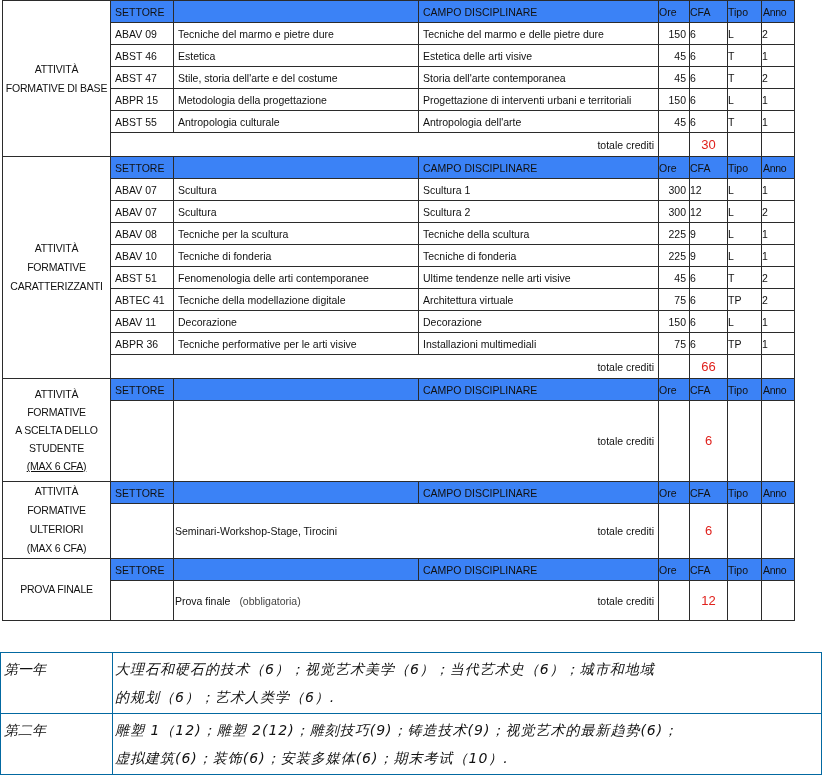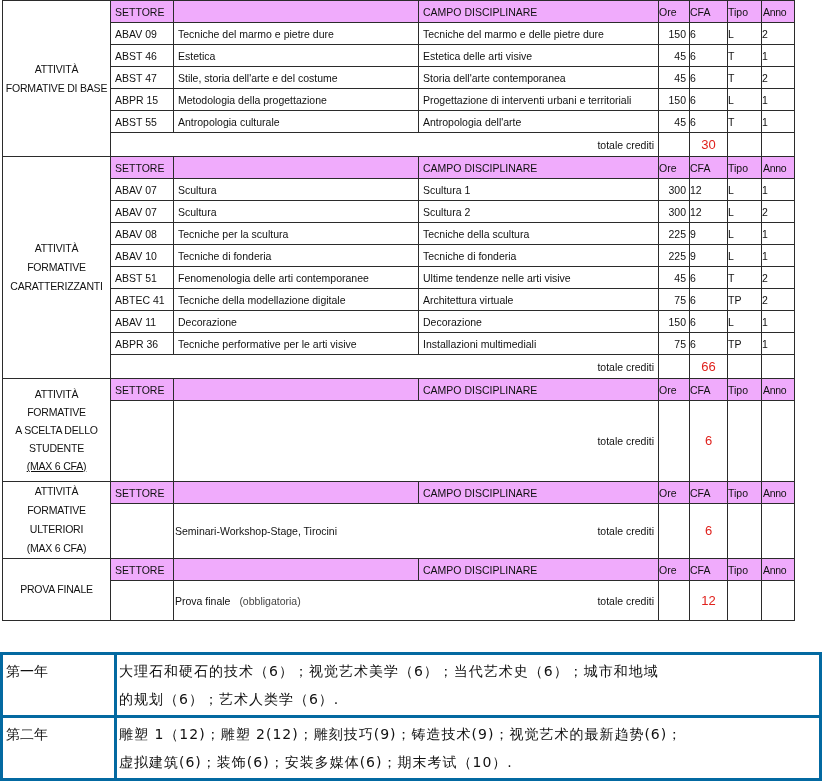--- a/index.html
+++ b/index.html
@@ -4,31 +4,31 @@
 <style>
   html, body { margin:0; padding:0; background:#ffffff; }
   body { width:827px; height:784px; position:relative; overflow:hidden;
          font-family:"Liberation Sans", sans-serif; color:#111; }
   .sheet { position:absolute; left:2px; top:0; width:792px; }
   table.main { border-collapse:collapse; table-layout:fixed; width:792px;
                font-family:"Liberation Sans", sans-serif; font-size:10.5px; }
   table.main td { border:1px solid #2b2b2b; padding:0 4px; height:21px; line-height:14px;
                   white-space:nowrap; overflow:hidden; vertical-align:middle; }
   table.main td.cat { text-align:center; white-space:normal; font-size:10.5px; line-height:19px; padding:0 2px; letter-spacing:-0.2px; }
-  table.main tr.hdr td.h { background:#f0abfc; font-size:10.5px; }
+  table.main tr.hdr td.h { background:#3b82f6; font-size:10.5px; }
   table.main td.num { text-align:right; padding-right:3px; }
   table.main td.ctr { text-align:left; padding:0; }
   table.main td.tot-label { text-align:right; border-left:none; border-bottom:1px solid #2b2b2b; }
   table.main td.noborder-r { border-right:none; }
   table.main td.red { color:#e0211c; font-size:13px; text-align:center; padding:0;margin-top:8px; }
   table.main td.anno-h { padding:0 1px; letter-spacing:-0.3px; }
   .sep-top td { border-top:2px solid #2b2b2b; }
   table.cn { position:absolute; left:0; top:652px; border-collapse:collapse; table-layout:fixed;
              width:822px; font-family:"DejaVu Sans", sans-serif; font-size:14px; }
-  table.cn td { border:3px solid #0369a1; vertical-align:top; padding:2px 2px 2px 2px; line-height:28px; }
+  table.cn td { border:1px solid #0369a1; vertical-align:top; padding:2px 2px 2px 2px; line-height:28px;font-style:italic; }
   table.cn td.yr { width:106px; padding-left:3px; }
   table.cn td.txt { letter-spacing:1px; }
   .cn-line { display:block; white-space:nowrap; }
 </style>
 </head>
 <body>
 
 <div class="sheet">
 <table class="main">
   <colgroup>

